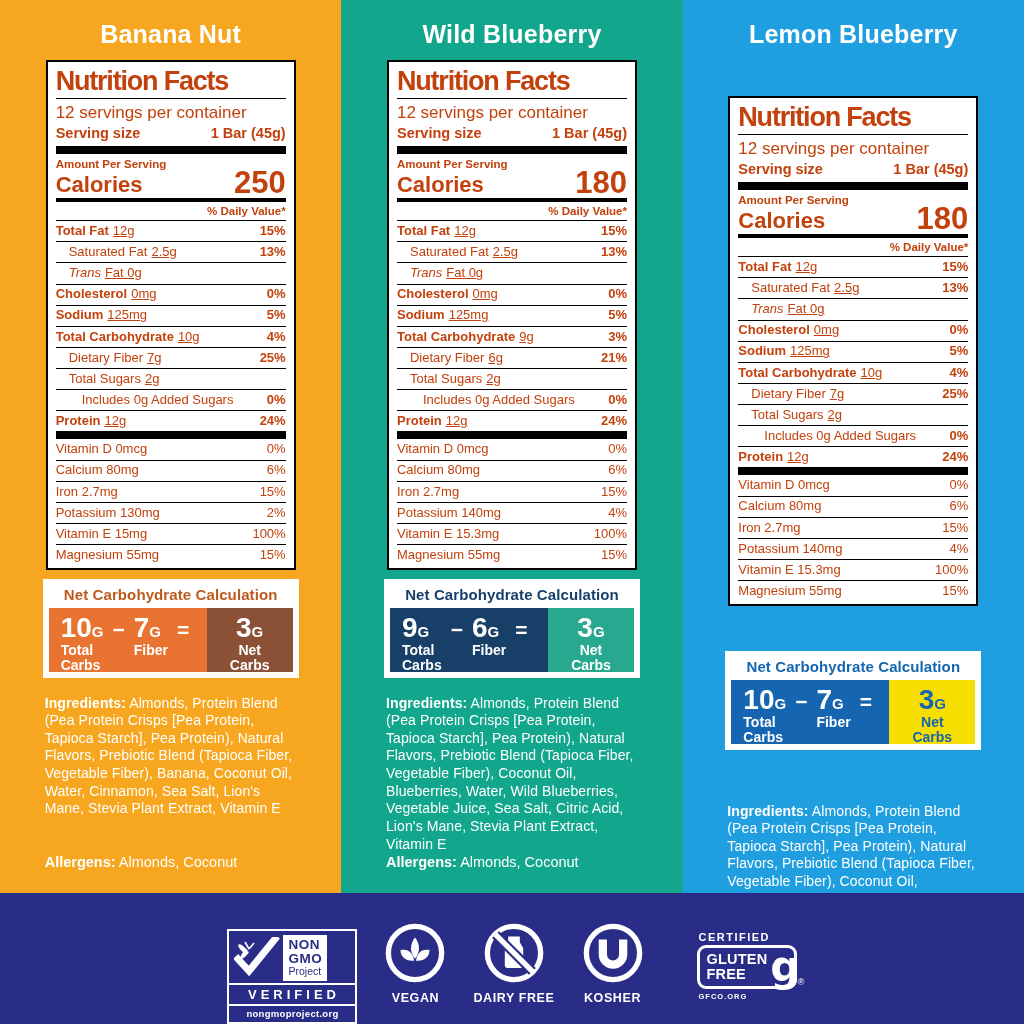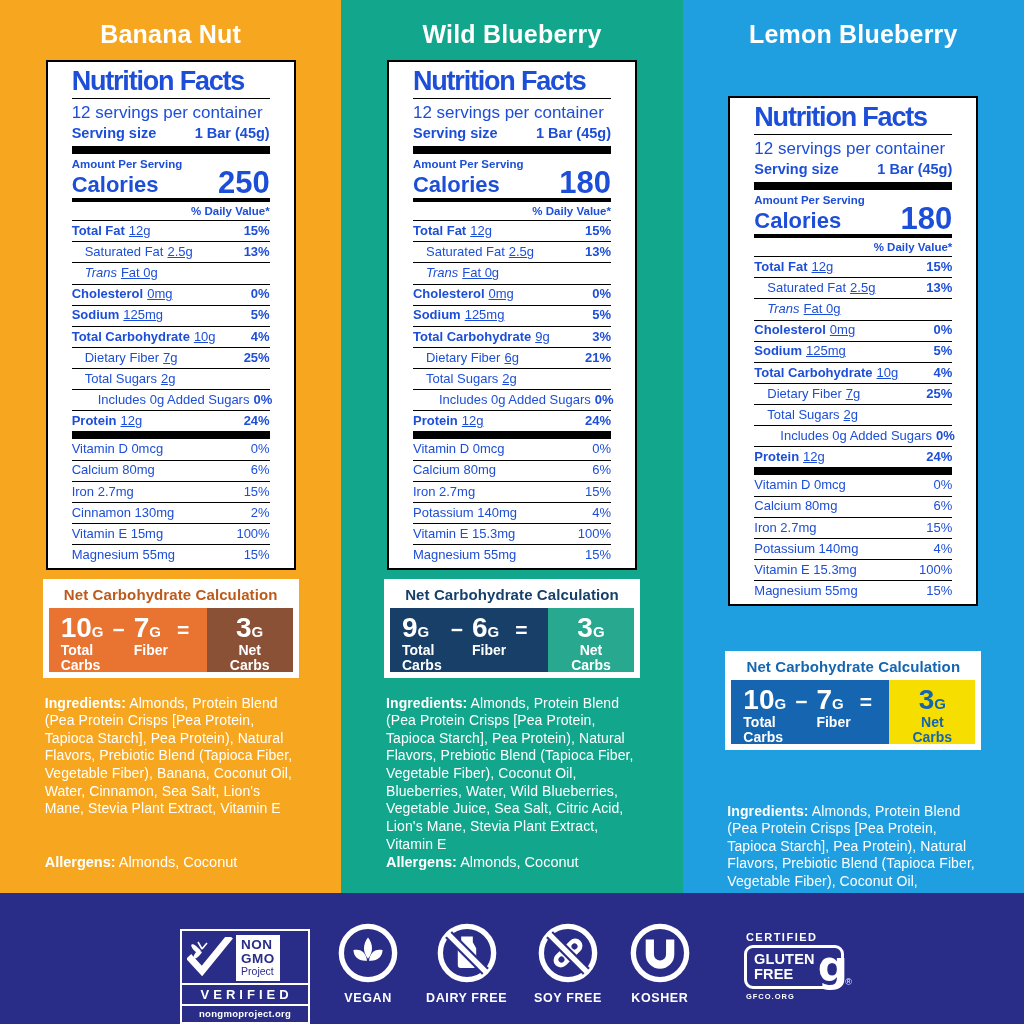--- a/index.html
+++ b/index.html
@@ -4,21 +4,21 @@
 <style>
   * { margin:0; padding:0; box-sizing:border-box; }
   html,body { width:1024px; height:1024px; }
   body { font-family:"Liberation Sans", sans-serif; background:#fff; overflow:hidden; }
   .sheet { width:1024px; height:1024px; display:flex; flex-direction:column; }
   .columns { display:flex; height:893px; }
   .column { width:341.34px; height:893px; display:flex; flex-direction:column; color:#fff; }
   .flavor-title { text-align:center; font-size:25px; font-weight:bold; letter-spacing:0.2px; margin-top:20px; }
 
   
-  .nfl { background:#fff; color:#1d4ed8; border:2px solid #000; width:250px; margin:11px auto 0; padding:5px 24px 4px; }
+  .nfl { background:#fff; color:#c2410c; border:2px solid #000; width:250px; margin:11px auto 0; padding:5px 8px 4px; }
   .nfl-title { font-size:27px; font-weight:bold; letter-spacing:-1.2px; line-height:1.05; padding-bottom:3px; border-bottom:1px solid #000; white-space:nowrap; }
   .nfl-servings { font-size:17px; padding-top:4px; line-height:1.2; }
   .nfl-serving-size { display:flex; justify-content:space-between; font-weight:bold; font-size:14.5px; padding:1px 0 5px; }
   .bar-thick { height:8px; background:#000; }
   .bar-med { height:4px; background:#000; }
   .nfl-aps { font-weight:bold; font-size:11.5px; padding-top:4px; }
   .nfl-cal { display:flex; justify-content:space-between; align-items:flex-end; font-weight:bold; padding-bottom:2px; }
   .nfl-cal .cl { font-size:22px; line-height:1; }
   .nfl-cal .cv { font-size:31px; line-height:0.85; }
   .nfl-dv { text-align:right; font-size:11.5px; font-weight:bold; padding:3px 0; border-bottom:1px solid #000; }
@@ -168,21 +168,21 @@
     <span class="nm">Calcium 80mg</span>
     <span class="dv">6%</span>
   </div>
 
   <div class="nfl-row">
     <span class="nm">Iron 2.7mg</span>
     <span class="dv">15%</span>
   </div>
 
   <div class="nfl-row">
-    <span class="nm">Cinnamon 130mg</span>
+    <span class="nm">Potassium 130mg</span>
     <span class="dv">2%</span>
   </div>
 
   <div class="nfl-row">
     <span class="nm">Vitamin E 15mg</span>
     <span class="dv">100%</span>
   </div>
 
   <div class="nfl-row">
     <span class="nm">Magnesium 55mg</span>
@@ -553,34 +553,20 @@
     <div class="cert-badge">
       <svg class="cert-circle" viewBox="-32 -32 64 64">
         <circle r="27.5" fill="none" stroke="#fff" stroke-width="5.5"></circle>
         <path d="M-6,-17 L6,-17 L6,-11 L9.5,-5 L9.5,13 A2.5,2.5 0 0 1 7,15.5 L-7,15.5 A2.5,2.5 0 0 1 -9.5,13 L-9.5,-5 L-6,-11 Z" fill="#fff"></path>
         <line x1="-19" y1="-19" x2="19" y2="19" stroke="#292D88" stroke-width="10"></line>
         <line x1="-21" y1="-21" x2="21" y2="21" stroke="#fff" stroke-width="5.5"></line>
       </svg>
       <div class="cert-label">DAIRY FREE</div>
     </div>
 
-    <div class="cert-badge">
-      <svg class="cert-circle" viewBox="-32 -32 64 64">
-        <circle r="27.5" fill="none" stroke="#fff" stroke-width="5.5"></circle>
-        <g transform="rotate(45)">
-          <rect x="-7.5" y="-18" width="15" height="36" rx="7.5" fill="#fff"></rect>
-          <circle cx="0" cy="-9.5" r="3.1" fill="#292D88"></circle>
-          <circle cx="0" cy="0" r="3.1" fill="#292D88"></circle>
-          <circle cx="0" cy="9.5" r="3.1" fill="#292D88"></circle>
-        </g>
-        <line x1="-19" y1="-19" x2="19" y2="19" stroke="#292D88" stroke-width="10"></line>
-        <line x1="-21" y1="-21" x2="21" y2="21" stroke="#fff" stroke-width="5.5"></line>
-      </svg>
-      <div class="cert-label">SOY FREE</div>
-    </div>
 
     <div class="cert-badge">
       <svg class="cert-circle" viewBox="-32 -32 64 64">
         <circle r="27.5" fill="none" stroke="#fff" stroke-width="5.5"></circle>
         <path d="M-10.5,-14 L-10.5,1.5 A10.5,10.5 0 0 0 10.5,1.5 L10.5,-14" fill="none" stroke="#fff" stroke-width="8.5"></path>
       </svg>
       <div class="cert-label">KOSHER</div>
     </div>
 
     <div class="gf">

